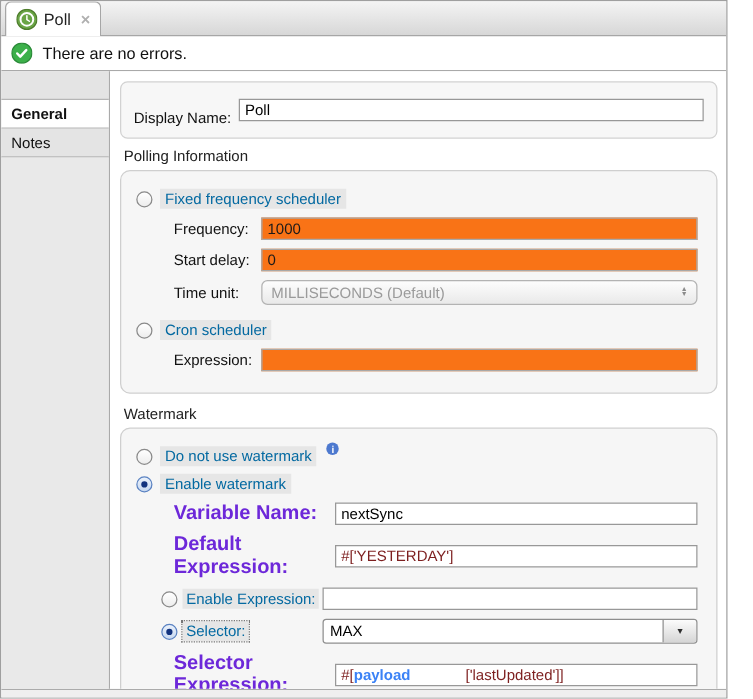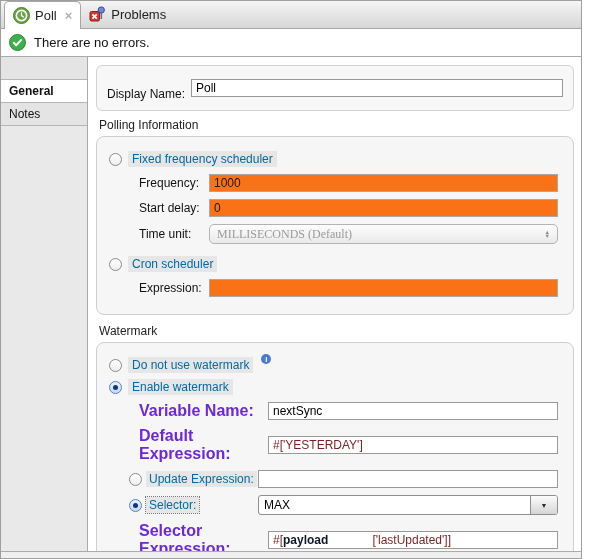--- a/index.html
+++ b/index.html
@@ -76,21 +76,21 @@
   .wlabel-wrap .rlabel{ padding:1px 3px; }
   .tf{
     flex:1; height:18px; border:1px solid #989898; background:#fff; color:#000;
     font-family:"Liberation Sans", sans-serif; font-size:12px; padding:0 4px;
   }
   .tf.disabled{ background:#f97316; border-color:#a8a8a8; color:#1a1a1a; }
   .expr{ display:flex; align-items:center; overflow:hidden; white-space:nowrap; }
   .mselect{
     flex:1; height:20px; border:1px solid #b3b3b3; border-radius:5px;
     background:linear-gradient(#fdfdfd,#e9e9e9); display:flex; align-items:center;
-    padding:0 7px; color:#9a9a9a; font-size:12px;font-family:Liberation Serif, serif;
+    padding:0 7px; color:#9a9a9a; font-size:12px;
   }
   .stepper{ margin-left:auto; display:flex; flex-direction:column; align-items:center;
     font-size:5.5px; line-height:4.5px; color:#8b8b8b; }
   .combo{
     flex:1; height:20px; border:1px solid #8e8e8e; border-radius:3px; background:#fff;
     display:flex; align-items:stretch; overflow:hidden;
   }
   .combo .cval{ flex:1; display:flex; align-items:center; padding:0 5px; font-size:12px; color:#000; }
   .combo .cbtn{
     width:27px; border-left:1px solid #8e8e8e; background:linear-gradient(#fcfcfc,#d5d5d5);
@@ -113,31 +113,20 @@
       <span class="ticon">
         <svg viewBox="0 0 17 17" width="17" height="17">
           <circle cx="8.5" cy="8.5" r="8" fill="#6aa546" stroke="#4e7d2c"></circle>
           <circle cx="8.5" cy="8.5" r="5.1" fill="none" stroke="#fff" stroke-width="1.6"></circle>
           <path d="M8.5 5.6v3l2 1.4" stroke="#fff" stroke-width="1.2" fill="none" stroke-linecap="round"></path>
         </svg>
       </span>
       <span>Poll</span>
       <span class="close">×</span>
     </div>
-    <div class="tab">
-      <span class="ticon">
-        <svg viewBox="0 0 17 17" width="17" height="17">
-          <rect x="1" y="5.5" width="9.5" height="9.5" rx="1.5" fill="#cc3a33" stroke="#8f201c"></rect>
-          <path d="M3.4 8.3l4.4 4.4M7.8 8.3l-4.4 4.4" stroke="#fff" stroke-width="1.7"></path>
-          <rect x="11.6" y="6.5" width="1.5" height="6.5" fill="#6b6b6b"></rect>
-          <circle cx="12.3" cy="4" r="3.1" fill="#6f88d8" stroke="#33489c"></circle>
-        </svg>
-      </span>
-      <span>Problems</span>
-    </div>
   </div>
 
   <div class="status-row">
     <span class="sicon">
       <svg viewBox="0 0 17 17" width="17" height="17">
         <circle cx="8.5" cy="8.5" r="8" fill="#3cb04a" stroke="#2a8a38"></circle>
         <path d="M4.8 8.8l2.4 2.5 4.8-5.2" stroke="#fff" stroke-width="2" fill="none" stroke-linecap="round" stroke-linejoin="round"></path>
       </svg>
     </span>
     <span>There are no errors.</span>
@@ -221,41 +210,41 @@
         <div class="frow">
           <span class="wlabel">Default Expression:</span>
           <div class="tf expr">
               <span style="color: rgb(125, 31, 31);">#['YESTERDAY']</span>
             </div>
         </div>
 
         <div class="frow">
           <span class="wlabel-wrap">
             <span class="radio"></span>
-            <span class="rlabel">Update Expression:</span>
+            <span class="rlabel">Enable Expression:</span>
           </span>
           <input class="tf" type="text" value="" style="">
         </div>
 
         <div class="frow">
           <span class="wlabel-wrap">
             <span class="radio selected"></span>
             <span class="rlabel focus-dotted">Selector:</span>
           </span>
           <div class="combo">
             <span class="cval">MAX</span>
             <span class="cbtn">▼</span>
           </div>
         </div>
 
         <div class="frow">
           <span class="wlabel">Selector Expression:</span>
           <div class="tf expr">
               <span style="color: rgb(125, 31, 31);">#[</span>
-              <span style="color: #0f172a; font-weight: bold;">payload</span>
+              <span style="color: #3b82f6; font-weight: bold;">payload</span>
               <span style="color: rgb(125, 31, 31); padding-left: 44px;">['lastUpdated']]</span>
             </div>
         </div>
 
         <div class="frow">
           <span class="wlabel">Object Store:</span>
           <input class="tf" type="text" value="" style="">
         </div>
 
       </div>

